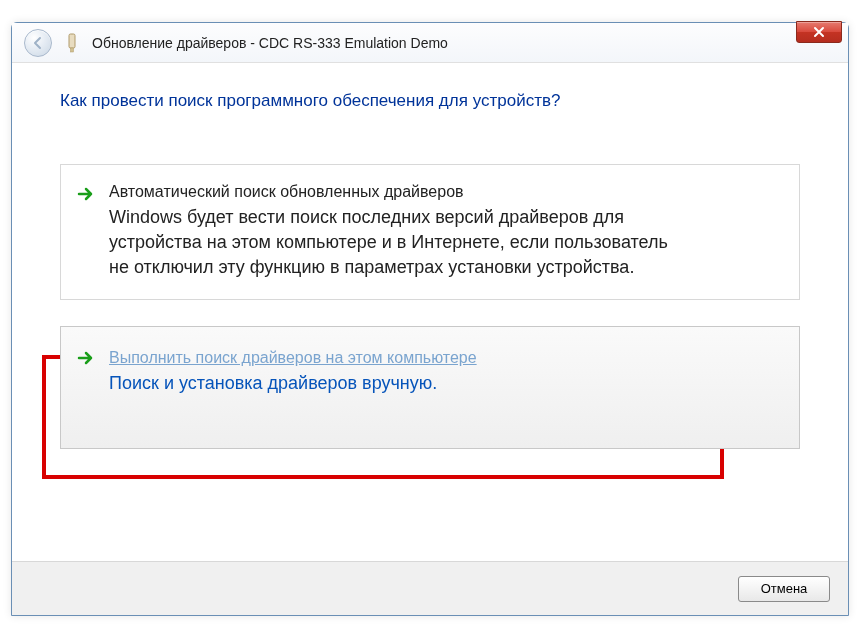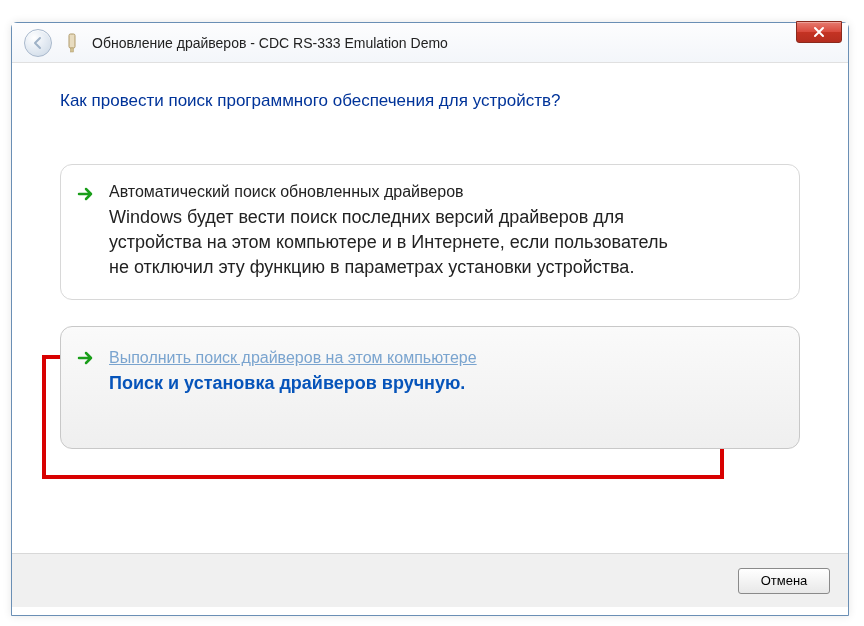--- a/index.html
+++ b/index.html
@@ -96,21 +96,21 @@
     
     .main-heading {
       font-size: 17px;
       color: #003399;
       font-weight: normal;
       margin-bottom: 53px;
     }
     
     .option-box {
       border: 1px solid #d8d8d8;
-      border-radius: 12px;
+      border-radius: 0;
       padding: 18px 16px 18px 48px;
       position: relative;
       margin-bottom: 16px;
       background: #ffffff;
     }
     
     .option-box.highlighted {
       background: linear-gradient(to bottom, #fafafa 0%, #efefef 100%);
       border: 1px solid #c8c8c8;
       padding: 22px 16px 52px 48px;
@@ -143,26 +143,25 @@
     
     .option-desc {
       font-size: 18px;
       color: #222;
       line-height: 1.4;
       max-width: 560px;
     }
     
     .option-desc.link-style {
       color: #0654ba;
-      font-weight: bold;
     }
     
     .footer {
       position: absolute;
-      bottom: 8px;
+      bottom: 0;
       left: 0;
       right: 0;
       height: 54px;
       background: #f0f0f0;
       border-top: 1px solid #d8d8d8;
       display: flex;
       align-items: center;
       justify-content: flex-end;
       padding: 0 18px;
     }

